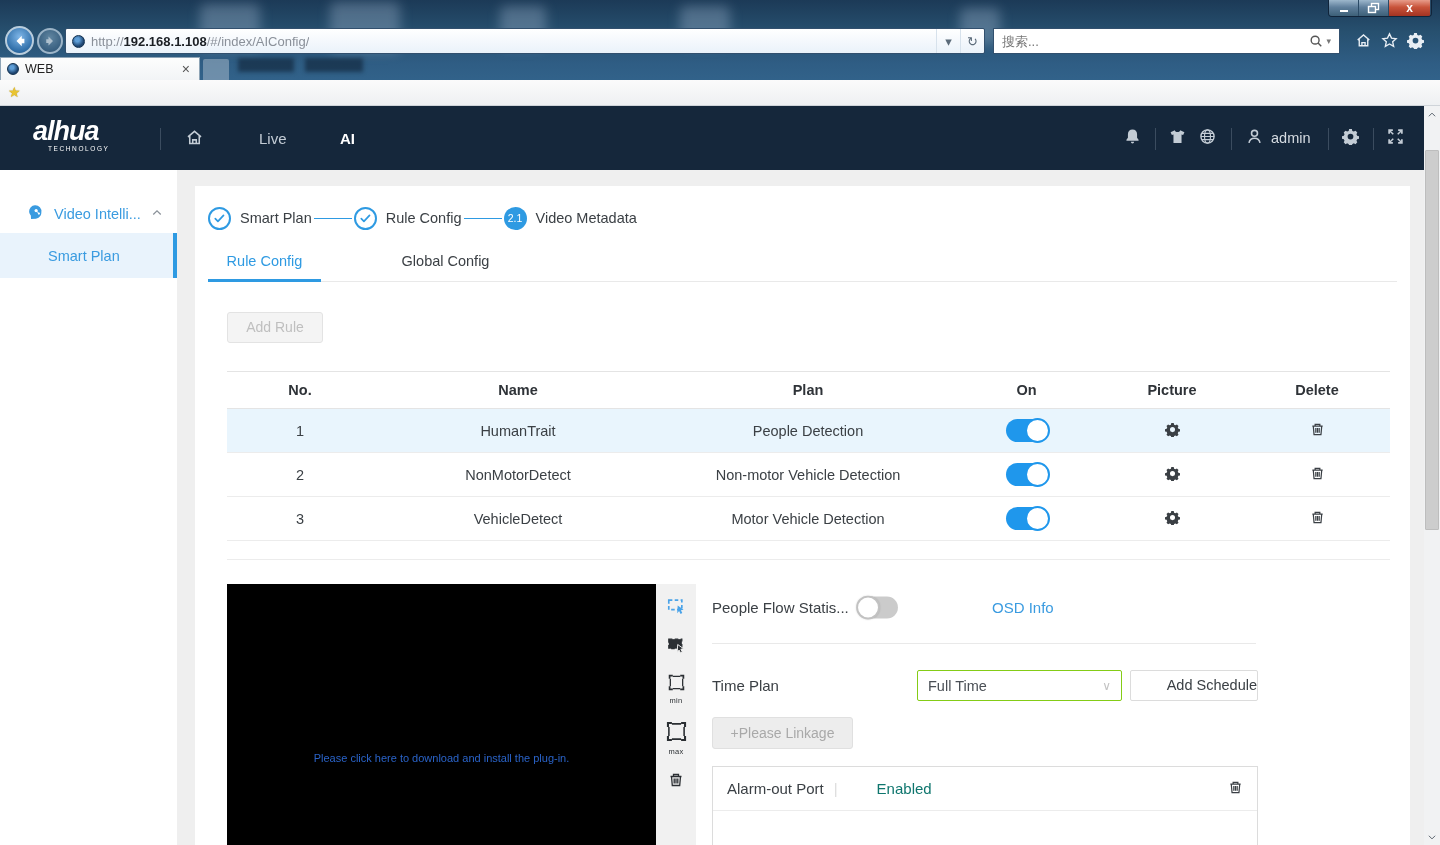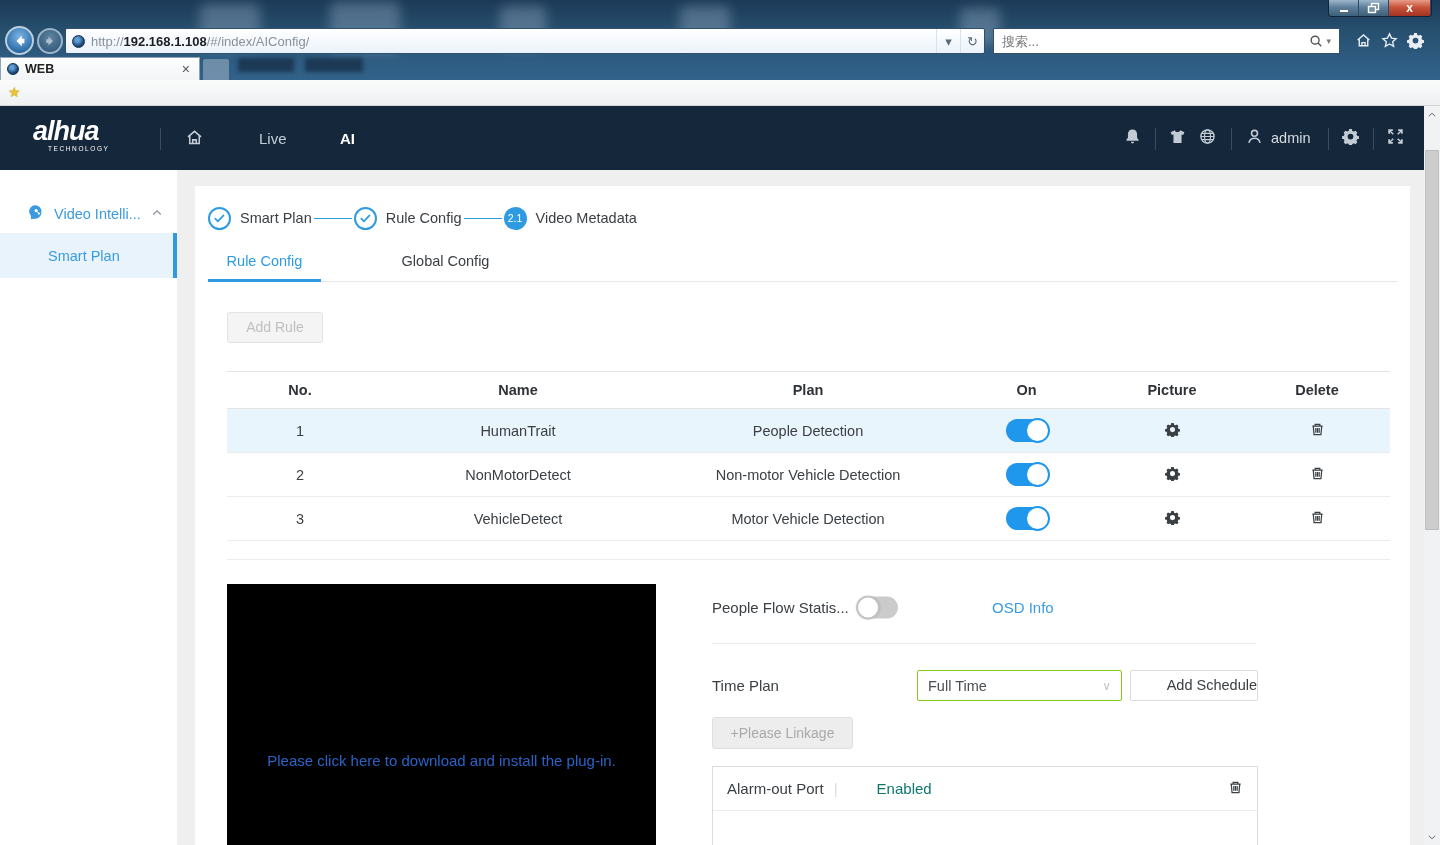--- a/index.html
+++ b/index.html
@@ -26,21 +26,21 @@
   #urltext b { color:#1b1f24; font-weight:bold; }
   #addr-controls { margin-left:auto; display:flex; align-items:center; height:100%; }
   .addrbtn { width:24px; height:100%; display:flex; align-items:center; justify-content:center; color:#5b6b7a; font-size:13px; border-left:1px solid #d7e2ec; cursor:pointer; }
   #searchbox { position:absolute; left:993px; top:3px; width:347px; height:26px; background:#fff; border:1px solid #32506e; display:flex; align-items:center; }
   #searchbox input { border:none; outline:none; flex:1; font-size:13px; padding:0 8px; font-family:"Liberation Sans",sans-serif; color:#333; background:transparent; }
   .chromeicon { position:absolute; top:7px; color:#e8eef4; cursor:pointer; }
   
   #tabrow { position:absolute; left:0; top:57px; width:1440px; height:23px; }
   #tab { position:absolute; left:0; top:0; width:200px; height:23px; background:linear-gradient(180deg,#fdfdfd,#f2f4f6);
     border:1px solid #8ea4b6; border-bottom:none; display:flex; align-items:center; padding:0 6px; font-size:12.5px; color:#222; }
-  #tab .title { margin-left:6px; flex:1;font-weight:bold; }
+  #tab .title { margin-left:6px; flex:1; }
   #tab .close { color:#555; font-size:14px; line-height:1; padding:0 3px; cursor:pointer; }
   .tabstub { position:absolute; left:203px; top:2px; width:26px; height:21px; background:rgba(160,180,198,.55); border-radius:2px 2px 0 0; }
   .remnant { position:absolute; background:rgba(8,22,38,.5); filter:blur(2px); }
   
   #favbar { position:absolute; left:0; top:80px; width:1440px; height:26px; background:linear-gradient(180deg,#fbfbfb,#eef0f2); border-bottom:1px solid #cfd4d9; }
   #favstar { position:absolute; left:8px; top:4px; font-size:14px; color:#e9c431; text-shadow:0 0 1px #9a7c10; cursor:pointer; }
 
   
   #appheader { position:absolute; left:0; top:106px; width:1440px; height:64px; background:#15273b; color:#fff; }
   #logo { position:absolute; left:22px; top:10px; color:#fff; cursor:pointer; }
@@ -96,21 +96,21 @@
   
   .sw { position:relative; display:inline-block; width:42px; height:23px; border-radius:12px; background:#1f97ec; vertical-align:middle; cursor:pointer; }
   .sw::after { content:""; position:absolute; right:-2px; top:-1px; width:21px; height:21px; border-radius:50%; background:#fff; border:2px solid #1f97ec; }
   .sw.off { background:#cbcbcb; }
   .sw.off::after { right:auto; left:-2px; border-color:#c2c2c2; box-shadow:0 0 2px rgba(0,0,0,.15); }
 
   .cellicon { cursor:pointer; color:#3a3f44; display:inline-block; }
 
   
   #video { position:absolute; left:32px; top:398px; width:429px; height:261px; background:#000; }
-  #plugin-msg { position:absolute; left:0; right:0; top:168px; text-align:center; color:#2a63c8; font-size:15px; cursor:pointer; }
+  #plugin-msg { position:absolute; left:0; right:0; top:168px; text-align:center; color:#2a63c8; font-size:11px; cursor:pointer; }
   #vtools { position:absolute; left:461px; top:398px; width:40px; height:261px; background:#f1f1f1; display:flex; flex-direction:column; align-items:center; padding-top:12px; }
   .vtool { margin-bottom:16px; cursor:pointer; text-align:center; color:#2b2f33; }
   .vtool .cap { display:block; font-size:7.5px; color:#2b2f33; margin-top:1px; letter-spacing:.3px; }
 
   
   #panel { position:absolute; left:517px; top:398px; width:546px; height:261px; font-size:15px; color:#3b4045; }
   #flowrow { position:absolute; left:0; top:8px; width:546px; height:30px; display:flex; align-items:center; }
   #flowrow .sw { margin-left:8px; transform:scale(.95); }
   #osd-link { position:absolute; left:280px; color:#3a9be0; cursor:pointer; }
   #panel-div1 { position:absolute; left:0; top:59px; width:544px; height:1px; background:#e9e9e9; }
@@ -432,20 +432,37 @@
         <tr class="footer">
             <td colspan="6"></td>
           </tr>
       </tbody>
     </table>
 
     <div id="video">
       <div id="plugin-msg">Please click here to download and install the plug-in.</div>
     </div>
 
+    <div id="vtools">
+      <span class="vtool" style="color:#4aa3e8"><svg width="19" height="19" viewBox="0 0 16 16">
+            <use href="#i-rect-cursor"></use>
+          </svg></span>
+      <span class="vtool"><svg width="19" height="19" viewBox="0 0 16 16">
+            <use href="#i-rect-solid"></use>
+          </svg></span>
+      <span class="vtool"><svg width="17" height="17" viewBox="0 0 16 16">
+            <use href="#i-rect-corners"></use>
+          </svg><span class="cap">min</span></span>
+      <span class="vtool"><svg width="21" height="21" viewBox="0 0 16 16">
+            <use href="#i-rect-corners"></use>
+          </svg><span class="cap">max</span></span>
+      <span class="vtool"><svg width="16" height="16" viewBox="0 0 16 16">
+            <use href="#i-trash"></use>
+          </svg></span>
+    </div>
 
     <div id="panel">
       <div id="flowrow">
         <span>People Flow Statis...</span>
         <span class="sw off"></span>
         <span id="osd-link" class="link">OSD Info</span>
       </div>
       <div id="panel-div1"></div>
 
       <div id="timeplanrow">

